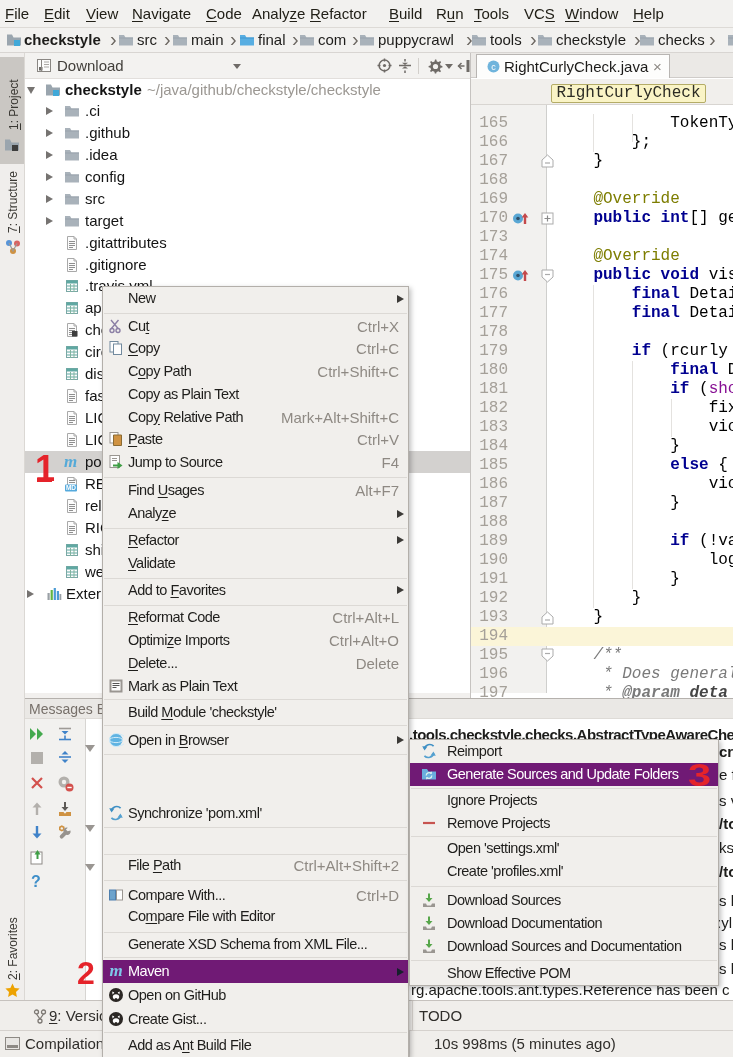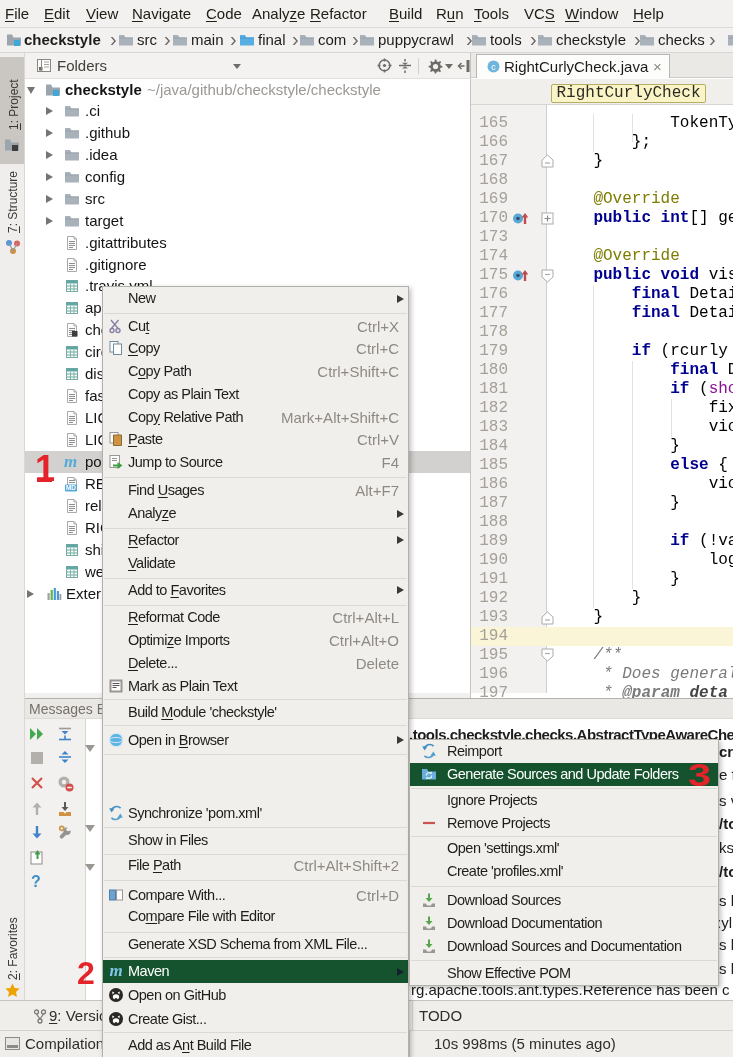--- a/index.html
+++ b/index.html
@@ -48,21 +48,21 @@
 
 #srow1{position:absolute;left:0;top:1000px;width:733px;height:30px;background:#f0eeeb;border-top:1px solid #c6c2be}
 #srow2{position:absolute;left:0;top:1030px;width:733px;height:27px;background:#f0eeeb;border-top:1px solid #d5d1cd}
 
 #menu{position:absolute;left:102px;top:286px;width:307px;height:771px;background:#f1efec;border:1px solid #b3afaa;border-bottom:none;box-shadow:2px 2px 5px rgba(0,0,0,0.25)}
 #submenu{position:absolute;left:409px;top:738.5px;width:310px;height:247px;background:#f1efec;border:1px solid #b3afaa;box-shadow:2px 2px 5px rgba(0,0,0,0.25)}
 .mi{position:absolute;left:0;width:100%;height:23px;line-height:23px;color:#1f1e1c;white-space:nowrap;font-size:14.5px}
 .mi .lbl{position:absolute;left:25px;top:0;letter-spacing:-0.5px}
 .mi .sc{position:absolute;right:9px;top:0;color:#8e8983;font-size:15px}
 .mi .sub{position:absolute;right:4px;top:7.5px;width:0;height:0;border-left:7px solid #3c3a37;border-top:4.5px solid transparent;border-bottom:4.5px solid transparent}
-.mi.hl{background:#14532d;color:#fff}
+.mi.hl{background:#701a75;color:#fff}
 .msep{position:absolute;left:1px;width:calc(100% - 2px);height:1px;background:#dcd9d5}
 .mic{position:absolute;left:5px;width:16px;height:16px;top:3px}
 #submenu .mi .lbl{left:37px}
 #submenu .mic{left:11px}
 .rednum{position:absolute;color:#e5232a;font-weight:bold;font-family:"Liberation Sans",sans-serif}
 .con{position:absolute;color:#1d1d1b;font-size:15px;white-space:nowrap}
 </style></head>
 <body>
 
 <div id="menubar">
@@ -194,21 +194,21 @@
       </g>
 </defs>
   </svg>
 <div id="pheader">
 <svg class="abs" style="left:12px;top:5px" width="15" height="15">
       <rect x="0.5" y="1.5" width="13" height="12" fill="#fbfbfa" stroke="#8a8783"></rect>
       <path d="M7 4 h5 M7 6.5 h5 M7 9 h5" stroke="#aaa7a3" stroke-width="1.2"></path>
       <rect x="2" y="9" width="3.5" height="3.5" fill="#6e6b67"></rect>
       <path d="M4.5 1.5 v12" stroke="#8a8783" stroke-width="1"></path>
     </svg>
-<span class="abs" style="left:32px;line-height:26px;color:#423f3b">Folders</span>
+<span class="abs" style="left:32px;line-height:26px;color:#423f3b">Download</span>
 <div class="abs" style="left:208px;top:11px;width:0;height:0;border-top:5px solid #6f6b67;border-left:4px solid transparent;border-right:4px solid transparent"></div>
 <svg class="abs" style="left:352px;top:5px" width="15" height="15">
       <circle cx="7.5" cy="7.5" r="5.4" fill="none" stroke="#6f6b67" stroke-width="1.5"></circle>
       <circle cx="7.5" cy="7.5" r="1.6" fill="#6f6b67"></circle>
       <path d="M7.5 0.5 v3 M7.5 11.5 v3 M0.5 7.5 h3 M11.5 7.5 h3" stroke="#6f6b67" stroke-width="1.5"></path>
     </svg>
 <svg class="abs" style="left:372px;top:5px" width="16" height="16">
       <path d="M2 7.5 h12" stroke="#6f6b67" stroke-width="1.5"></path>
       <path d="M8 1 v2.5 M8 12.5 v2.5" stroke="#6f6b67" stroke-width="1.5"></path>
       <path d="M5 4.8 L8 7 L11 4.8 Z" fill="#6f6b67"></path>
@@ -694,23 +694,20 @@
       <span class="sub"></span>
     </div>
 <div class="msep" style="top:467px"></div>
 <div class="mi" style="top:515px">
       <svg class="mic">
         <use href="#sync"></use>
       </svg>
       <span class="lbl">Synchronize 'pom.xml'</span>
     </div>
 <div class="msep" style="top:540px"></div>
-<div class="mi" style="top:542px">
-      <span class="lbl">Show in Files</span>
-    </div>
 <div class="msep" style="top:566.5px"></div>
 <div class="mi" style="top:567.4px">
       <span class="lbl">File <span class="u">P</span>ath</span>
       <span class="sc">Ctrl+Alt+Shift+2</span>
     </div>
 <div class="msep" style="top:592.5px"></div>
 <div class="mi" style="top:597.1px">
       <svg class="mic">
         <rect x="1.5" y="3" width="6" height="10" fill="#6da3cc" stroke="#4e7fae"></rect>
         <rect x="8.5" y="3" width="6" height="10" fill="#fdfdfd" stroke="#9a9691"></rect>

